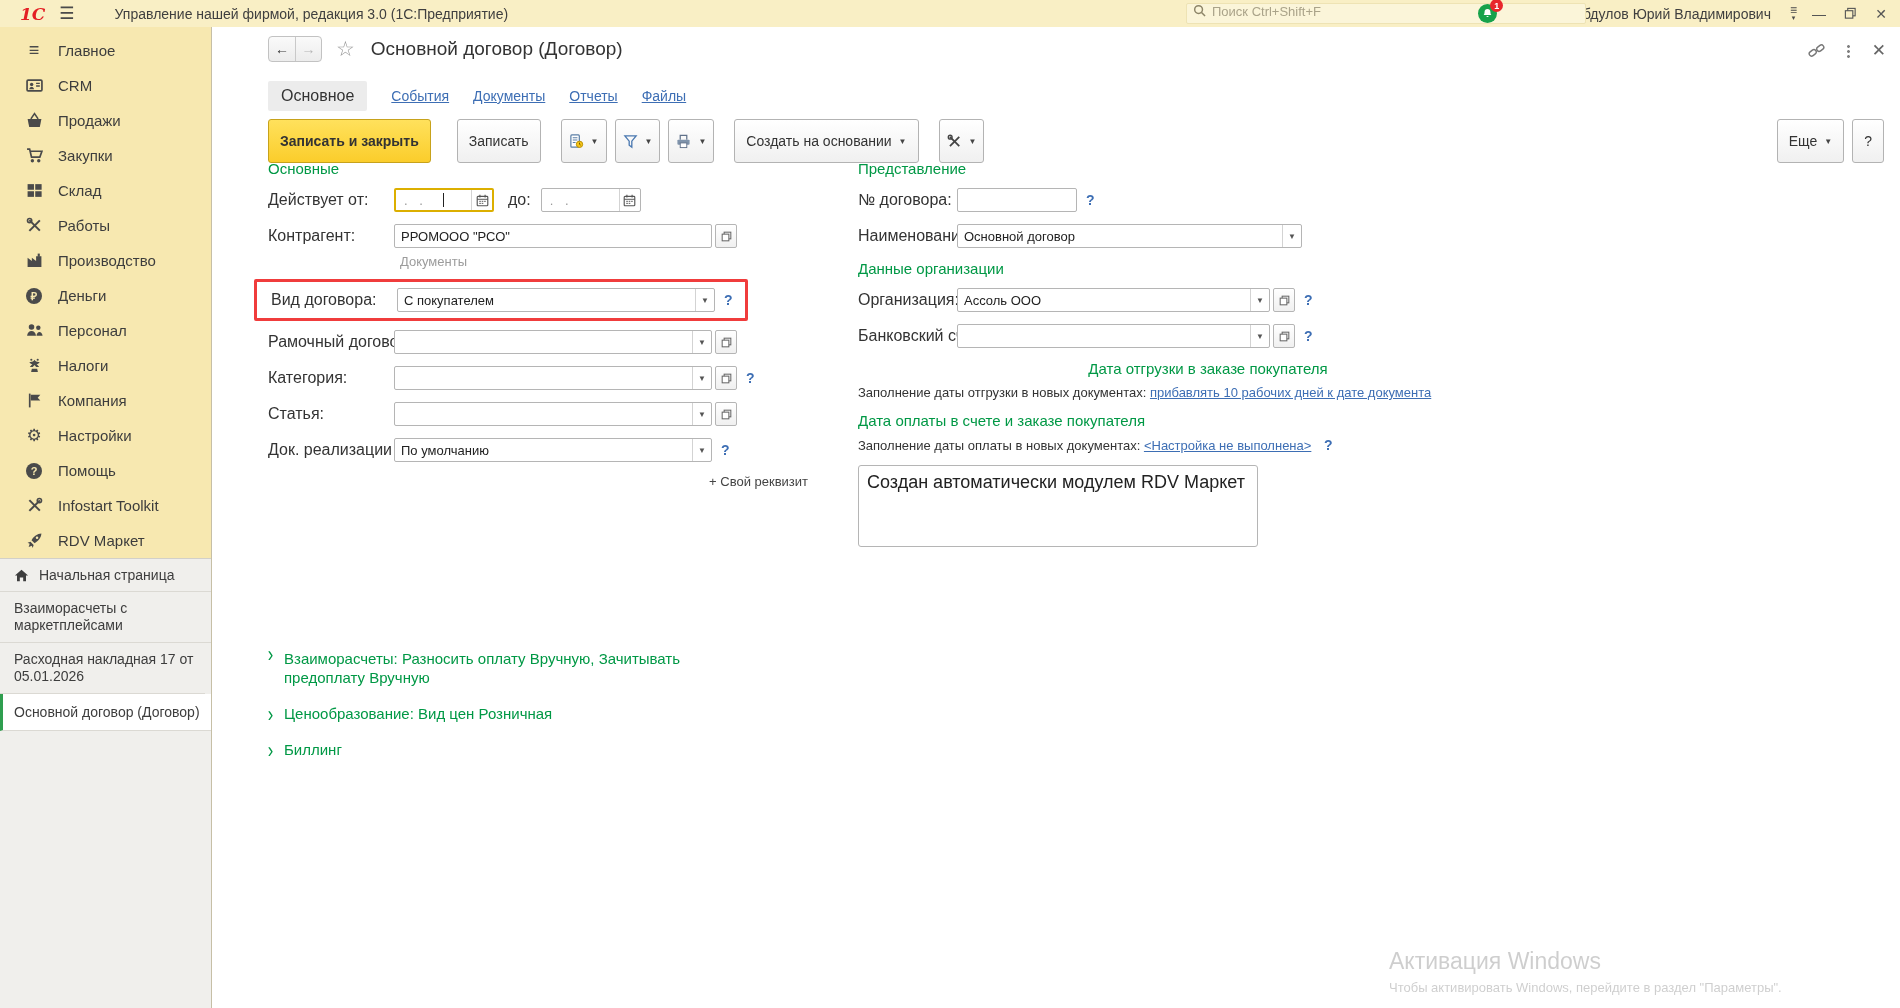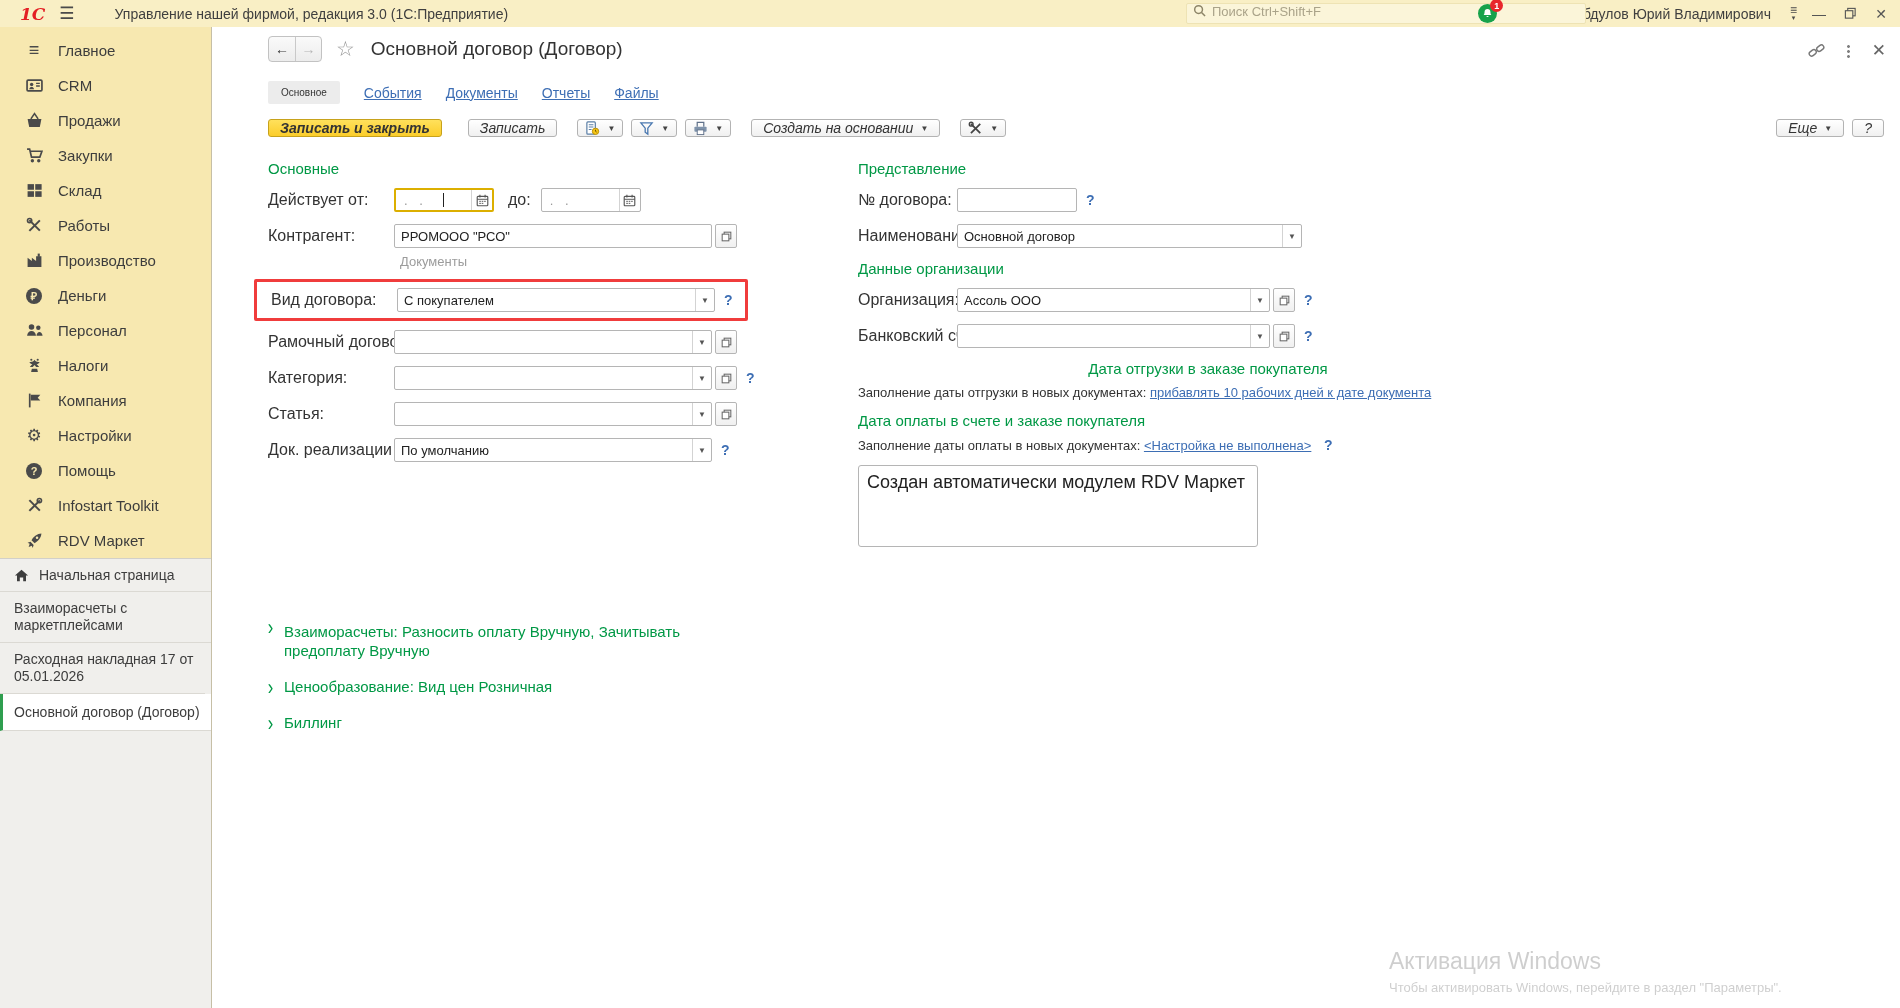--- a/index.html
+++ b/index.html
@@ -59,27 +59,27 @@
   .fav-star { color:#9a9a9a; font-size:21px; margin-left:4px; }
   .page-title { font-size:19px; color:#333; margin-left:6px; }
 
   .win-icons { position:absolute; top:15px; right:14px; display:flex; align-items:center; gap:22px; }
   .kebab { width:3px; height:14px;
     background-image:radial-gradient(circle, #808080 1.2px, transparent 1.6px);
     background-size:3px 5px; }
   .close-x { color:#666; font-size:17px; line-height:14px; cursor:pointer; }
 
   .tabs { position:absolute; left:56px; top:54px; display:flex; align-items:center; }
-  .tab-active { background:#ececec; border-radius:2px; padding:6px 13px; font-size:10px; color:#333; }
+  .tab-active { background:#ececec; border-radius:2px; padding:6px 13px; font-size:16px; color:#333; }
   .tab-link { color:#3d6eb4; text-decoration:underline; font-size:14px; margin-left:24px; cursor:pointer; }
 
   .toolbar { position:absolute; left:56px; top:92px; right:16px; display:flex; align-items:center; }
-  .btn { display:inline-flex; align-items:center; gap:7px; height:18px; padding:0 11px;
+  .btn { display:inline-flex; align-items:center; gap:7px; height:44px; padding:0 11px;
     background:linear-gradient(#ffffff,#f0f0f0); border:1px solid #b3b3b3; border-radius:3px;
-    font-size:14px; color:#333; cursor:pointer;font-style:italic; }
+    font-size:14px; color:#333; cursor:pointer; }
   .btn.primary { background:linear-gradient(#ffe15c,#fbcd2b); border-color:#c7a21b; font-weight:bold; }
   .btn.iconb { padding:0 7px; }
   .caret { font-size:8px; color:#444; }
   .gap8 { width:8px; } .gap26 { width:26px; } .gap20 { width:20px; }
   .tb-spacer { flex:1; }
 
   
   .col-left  { position:absolute; left:56px;  top:133px; width:560px; }
   .col-right { position:absolute; left:646px; top:133px; width:700px; }
   .h3 { color:#009845; font-size:15px; font-weight:normal; margin:0 0 11px; }
@@ -517,20 +517,21 @@
 
     <div class="row">
       <span class="lbl">Док. реализации (УПД):</span>
       <div class="fld w-main">
         <span class="val">По умолчанию</span>
         <span class="dd">▼</span>
       </div>
       <span class="q">?</span>
     </div>
 
+    <div class="custom-link">+ Свой реквизит</div>
 
     <div class="sections">
       <div class="sect">
         <span class="chev">›</span>
         <span>Взаиморасчеты: Разносить оплату Вручную, Зачитывать предоплату Вручную</span>
       </div>
       <div class="sect">
         <span class="chev">›</span>
         <span>Ценообразование: Вид цен Розничная</span>
       </div>

